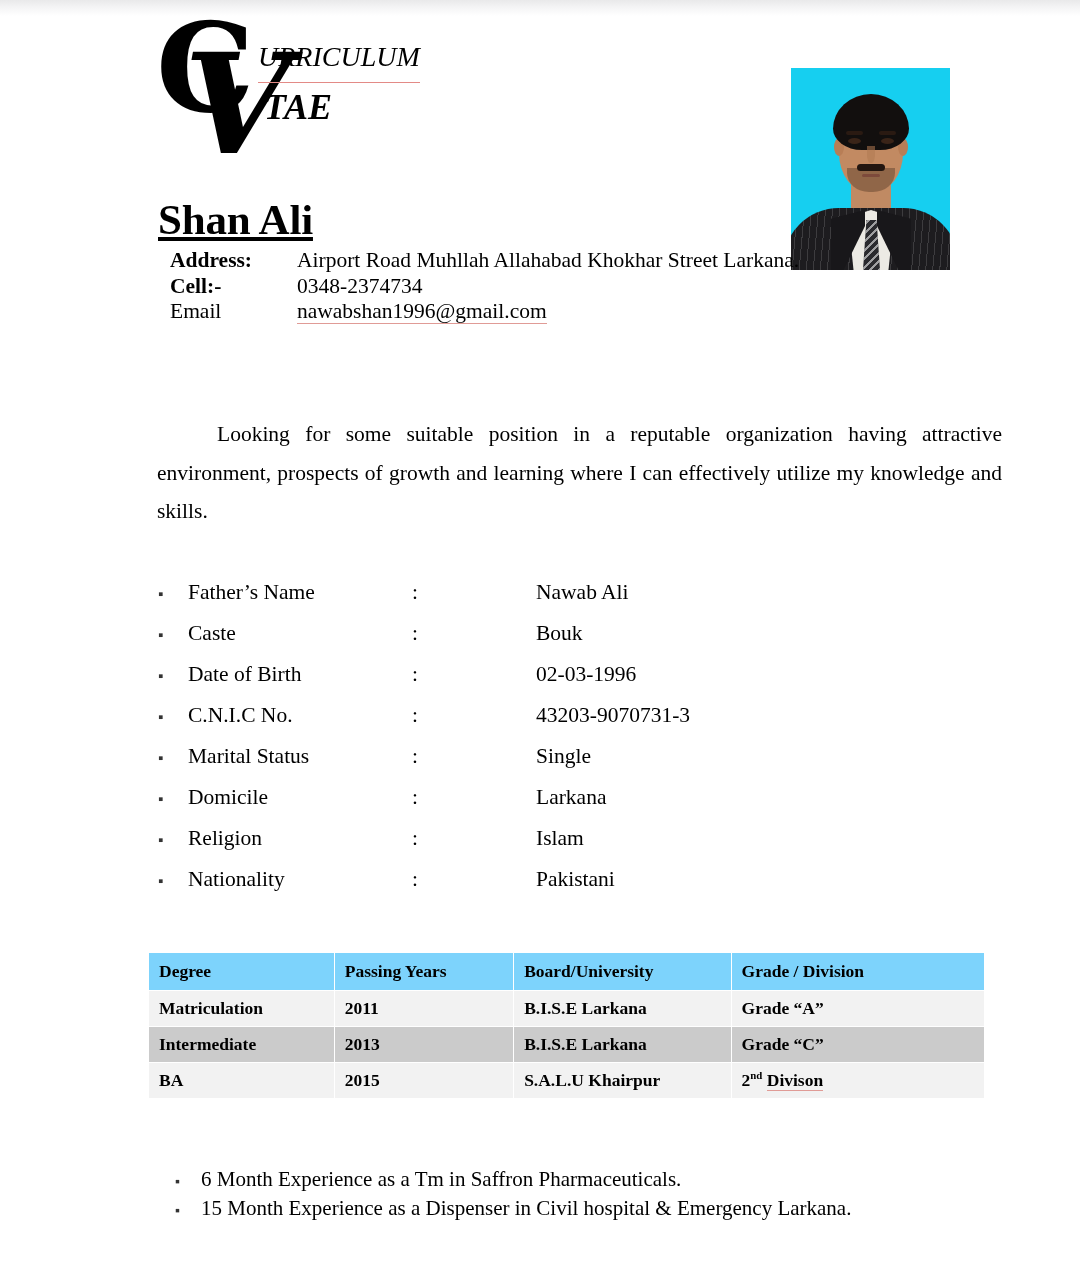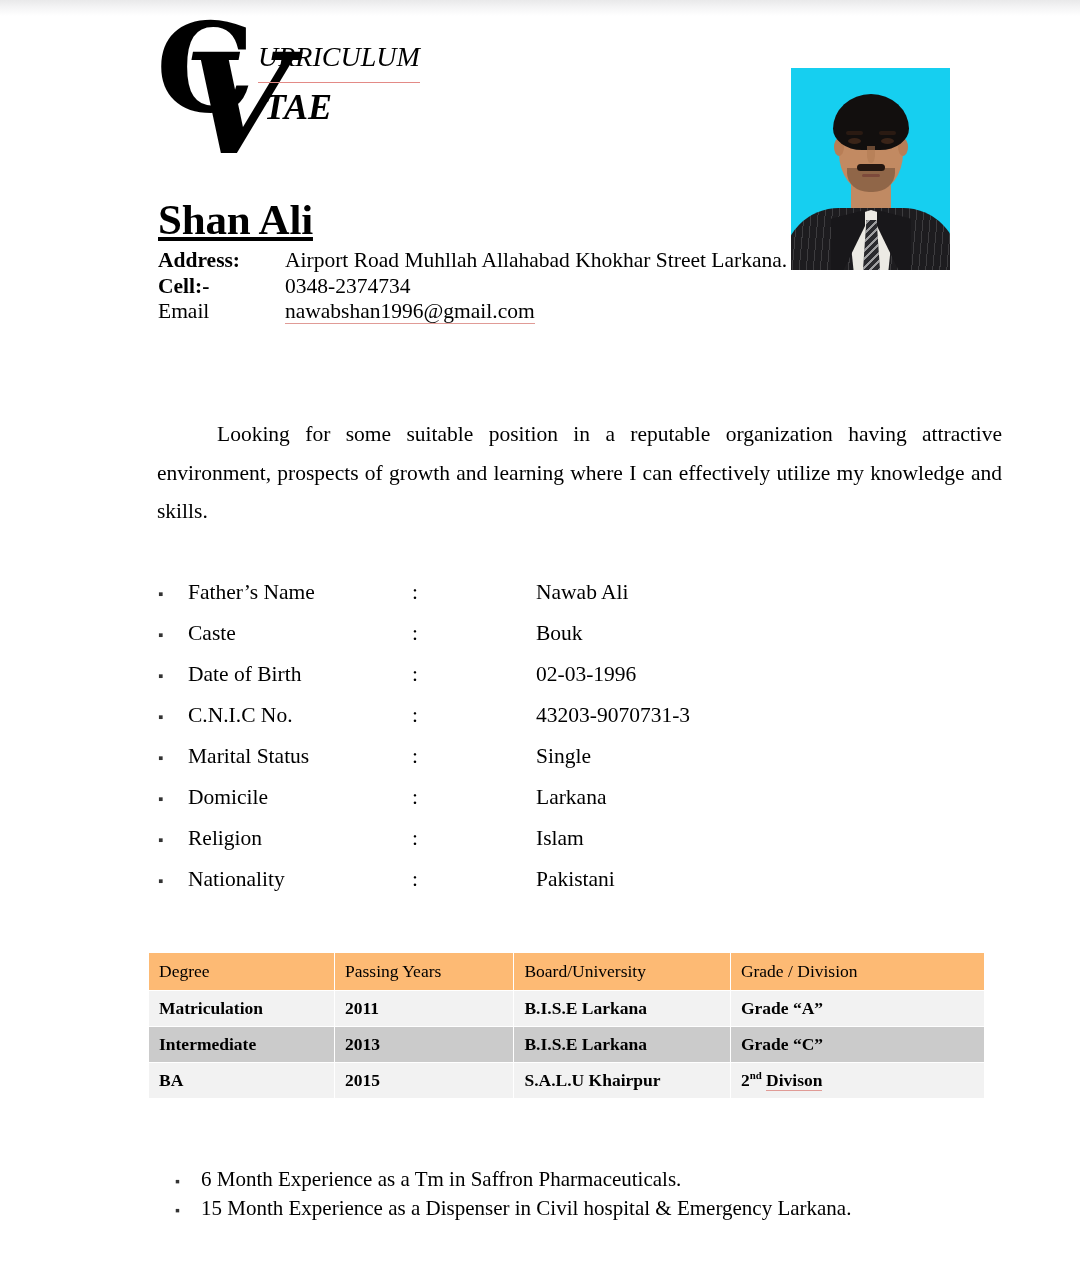--- a/index.html
+++ b/index.html
@@ -252,20 +252,21 @@
     position: absolute;
     left: 158px;
     top: 248px;
     width: 660px;
     font-size: 21.5px;
     line-height: 25.5px;
   }
   .c-row {
     display: flex;
     align-items: center;
+    margin-left: 12px;
   }
   .c-label {
     width: 127px;
     flex: 0 0 127px;
   }
   .c-label.bold { font-weight: 700; }
   .c-value { flex: 1 1 auto; }
   .spell {
     border-bottom: 1.3px solid #e09b96;
     display: inline;
@@ -324,22 +325,22 @@
     font-size: 17.5px;
   }
   .edu-table td, .edu-table th {
     padding: 0 10px;
     height: 35px;
     vertical-align: middle;
     text-align: left;
     font-weight: 700;
   }
   .edu-table thead th {
-    background: #fdba74;
-    font-weight: 400;
+    background: #7dd3fc;
+    font-weight: 700;
     height: 37px;
   }
   .edu-table tbody tr.odd td { background: #f2f2f2; }
   .edu-table tbody tr.even td { background: #cbcbcb; }
   .col-degree { width: 177px; }
   .col-year   { width: 179px; text-align: center; }
   .col-board  { width: 210px; }
   .col-grade  { width: 267px; }
   sup { font-size: 0.62em; vertical-align: super; line-height: 0; }
 

